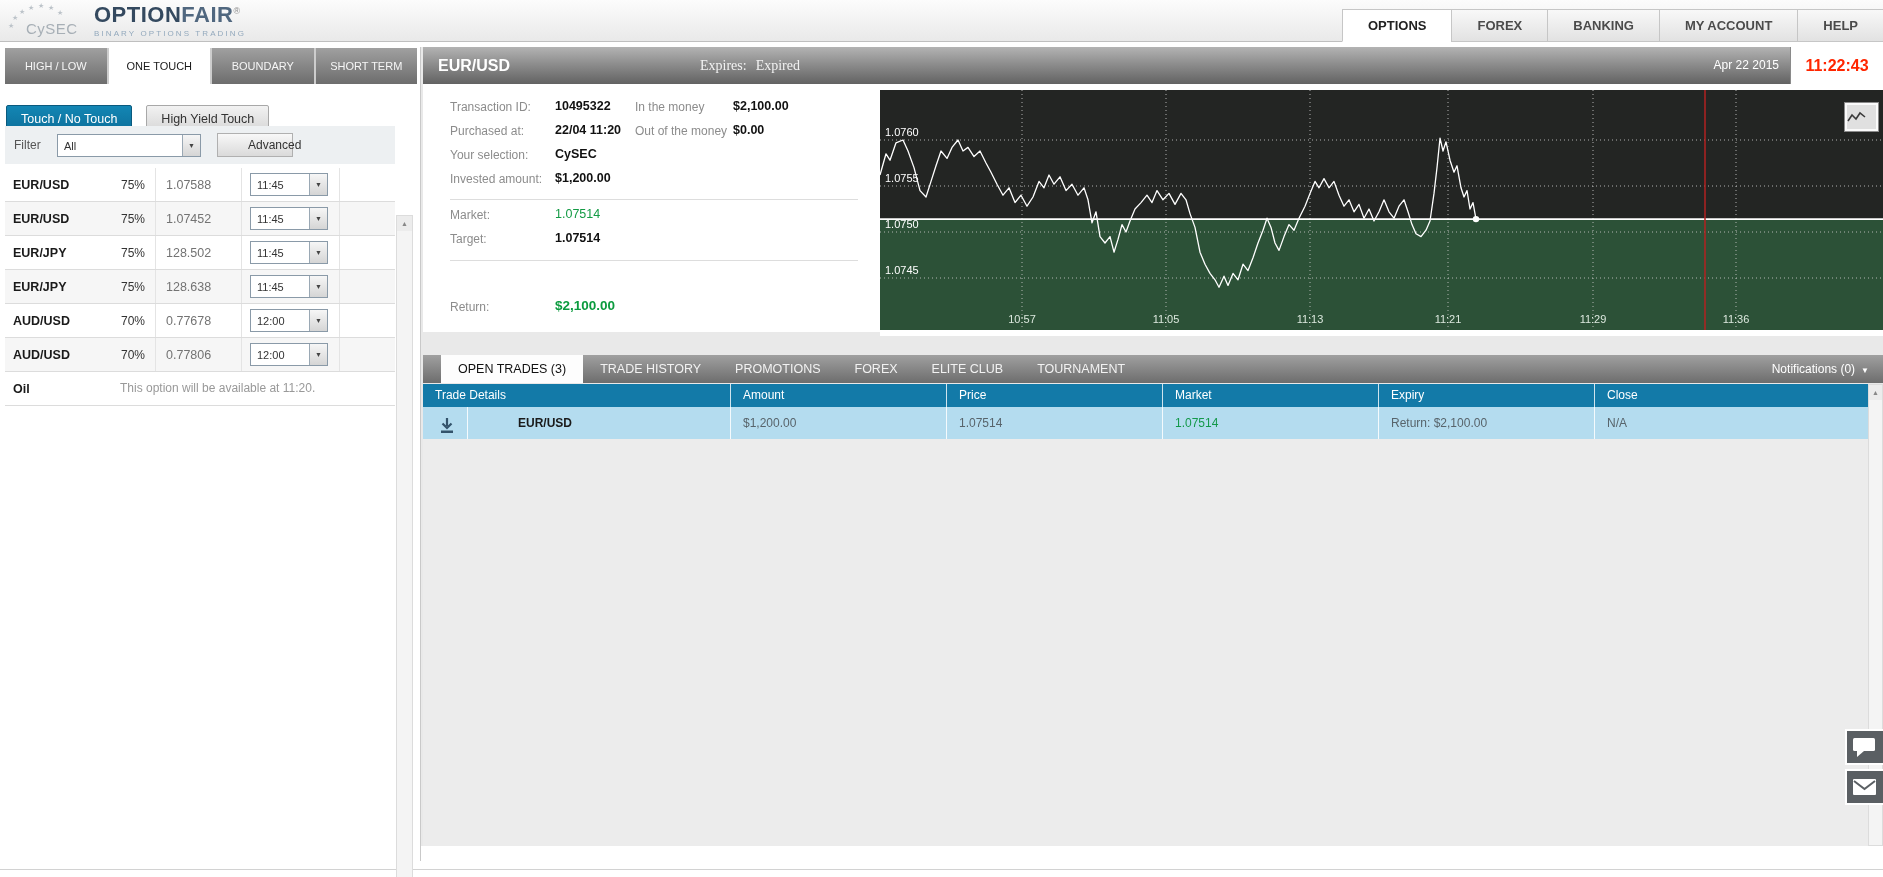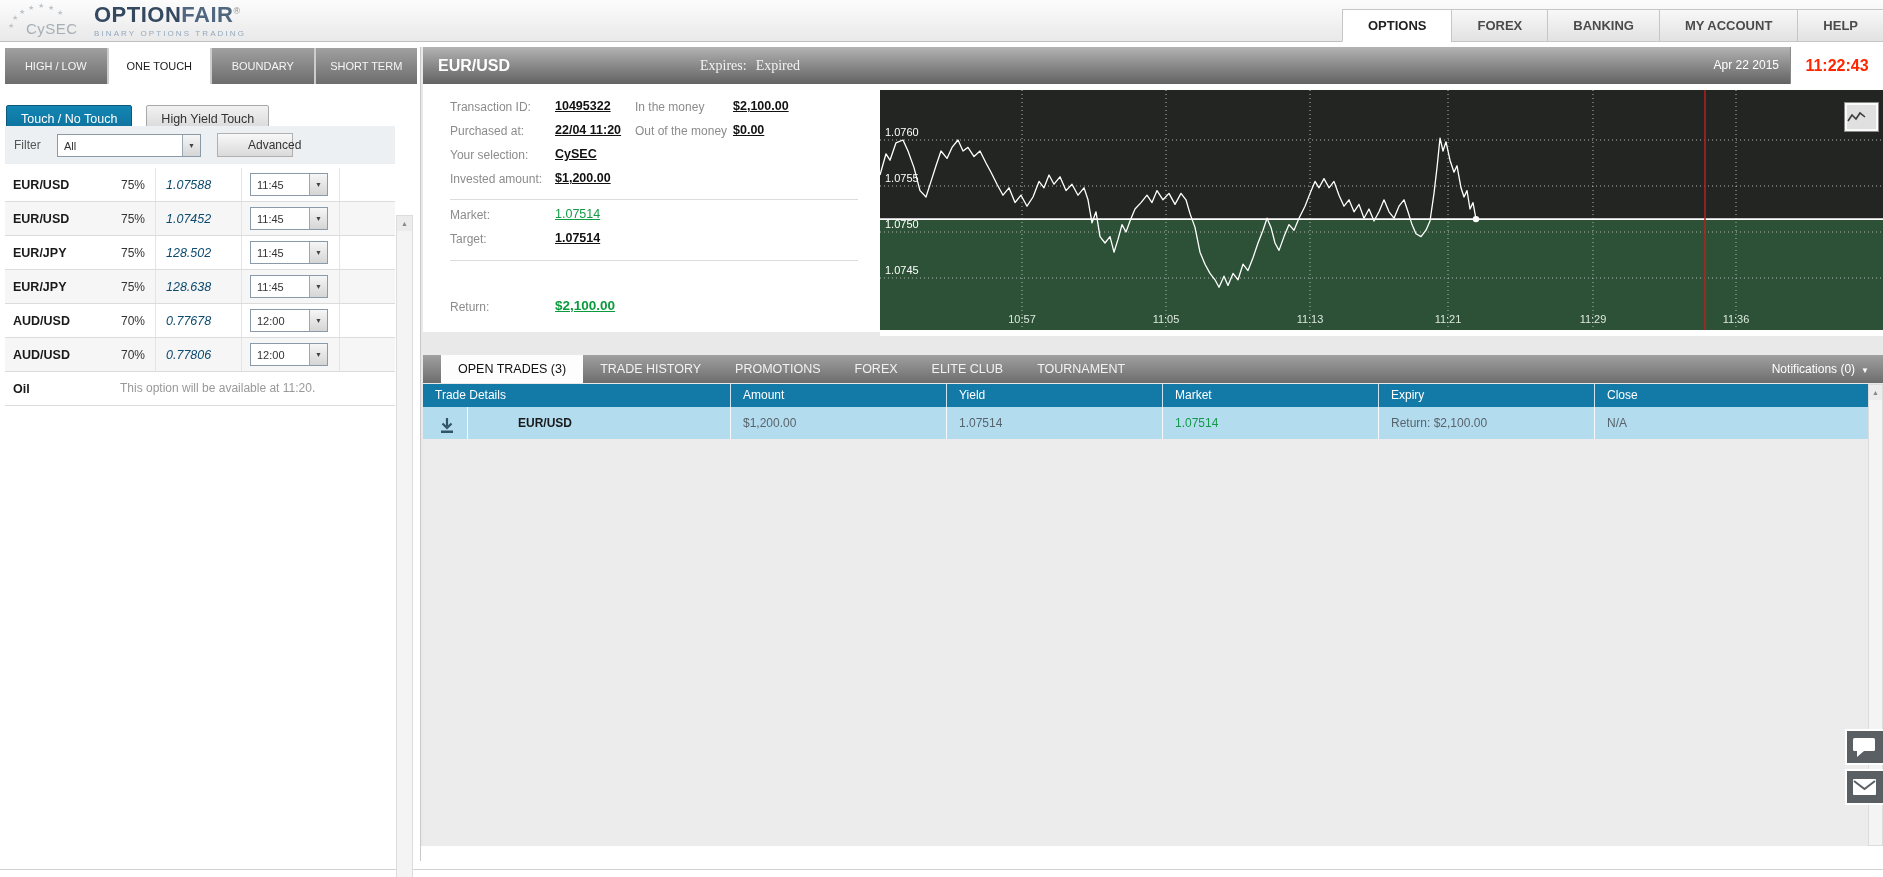--- a/index.html
+++ b/index.html
@@ -52,21 +52,21 @@
   #asset-head{display:flex;height:27px;background:#137aa8;color:#fff;align-items:center;}
   .ah{padding-left:8px;box-sizing:border-box;border-left:1px solid rgba(255,255,255,.55);height:27px;line-height:27px;}
   .ah:first-child{border-left:none;}
   .aw0{width:150px;} .aw1{width:86px;} .aw2{width:98px;} .aw3{width:56px;}
   .asset-row{position:relative;height:33px;border-bottom:1px solid #dcdcdc;background:#fff;display:flex;align-items:center;}
   .asset-row.alt{background:#f6f6f6;}
   .cell{box-sizing:border-box;height:33px;display:flex;align-items:center;border-left:1px solid #e4e4e4;}
   .cell:first-child{border-left:none;}
   .c-asset b{padding-left:8px;color:#1a1a1a;font-size:12.5px;}
   .c-asset .payout{margin-left:auto;padding-right:10px;color:#333;}
-  .c-target{padding-left:10px;color:#0c4a6e;font-size:12.5px;font-style:italic;}
+  .c-target{padding-left:10px;color:#737373;font-size:12.5px;}
   .c-exp .select{width:76px;margin-left:8px;}
   .msg{position:absolute;left:115px;top:0;height:33px;line-height:33px;color:#999;}
   .vscroll{position:absolute;background:#f4f4f4;border:1px solid #dcdcdc;box-sizing:border-box;}
   .vs-up,.vs-dn{position:absolute;left:0;width:100%;height:15px;text-align:center;font-size:7px;color:#888;
                 line-height:15px;background:#ececec;cursor:pointer;}
   .vs-up{top:0;}
   #side-scroll{left:396px;top:168px;width:17px;height:692px;}
   
   #titlebar{position:absolute;left:423px;top:47px;width:1460px;height:37px;
             background:linear-gradient(180deg,#b3b3b3 0%,#8e8e8e 45%,#626262 100%);z-index:5;}
@@ -74,21 +74,21 @@
   #expires{position:absolute;left:277px;top:0;line-height:37px;font-family:"Liberation Serif",serif;
            font-size:14px;color:#f2f2f2;}
   #expires .ev{margin-left:9px;}
   #date{position:absolute;right:104px;top:0;line-height:37px;color:#fff;font-size:12px;}
   #clock{position:absolute;right:0;top:0;width:92px;height:37px;background:#fff;border-left:1px solid #8a8a8a;
          color:#ff2600;font-weight:bold;font-size:16px;text-align:center;line-height:37px;}
   
   #details{position:absolute;left:423px;top:84px;width:457px;height:248px;background:#fff;}
   .dline{position:absolute;white-space:nowrap;}
   .dlab{color:#8c8c8c;font-size:12px;}
-  .dval{color:#111;font-size:12.5px;font-weight:bold;text-decoration:underline;}
+  .dval{color:#111;font-size:12.5px;font-weight:bold;}
   .dval.green{color:#149b45;font-weight:normal;}
   .dval.greenb{color:#0b9b3e;font-weight:bold;font-size:13.5px;}
   .dsep{position:absolute;left:27px;right:22px;height:1px;background:#ddd;}
   
   #chart{position:absolute;left:880px;top:84px;width:1003px;height:252px;background:#fff;}
   #chart svg{position:absolute;left:0;top:6px;}
   #chart-type-btn{position:absolute;right:5px;top:19px;width:29px;height:24px;background:#e0e0e0;
                   border:2px solid #fafafa;box-shadow:0 0 0 1px #8a8a8a;cursor:pointer;
                   display:flex;align-items:center;justify-content:center;}
   
@@ -342,21 +342,21 @@
         <div class="tr-tab">ELITE CLUB</div>
         <div class="tr-tab">TOURNAMENT</div>
       </div>
     <div id="notif">
       <span>Notifications (0)</span><span class="caret">▼</span>
     </div>
   </div>
   <div id="trades-head">
       <div class="th" style="width:307px">Trade Details</div>
       <div class="th" style="width:216px">Amount</div>
-      <div class="th" style="width:216px">Yield</div>
+      <div class="th" style="width:216px">Price</div>
       <div class="th" style="width:216px">Market</div>
       <div class="th" style="width:216px">Expiry</div>
       <div class="th" style="width:274px">Close</div>
     </div>
   <div id="trade-row">
       <div class="td" style="width:307px;position:relative">
         <span class="dl-icon"><svg width="16" height="17" viewBox="0 0 16 17">
             <path d="M8 1v8M3.5 6.5L8 11l4.5-4.5" fill="none" stroke="#33536b" stroke-width="2.2"></path>
             <rect x="2" y="13.5" width="12" height="2.5" fill="#33536b"></rect>
           </svg></span>

